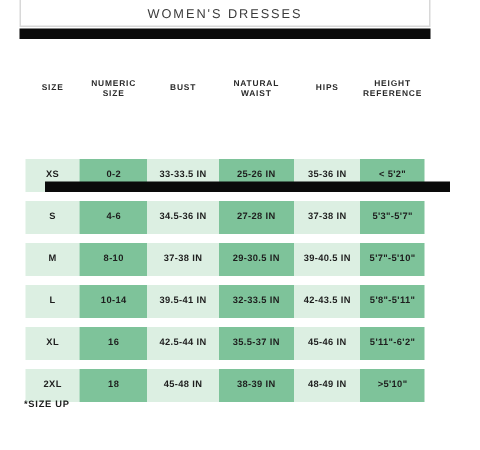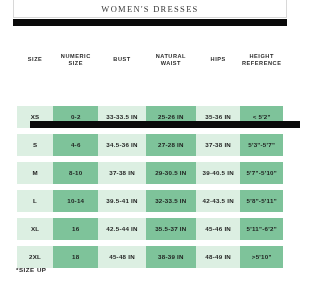--- a/index.html
+++ b/index.html
@@ -28,21 +28,21 @@
   }
   .title-text {
     position: absolute;
     left: 0;
     right: 0;
     bottom: 3px;
     text-align: center;
     font-size: 8.5px;
     letter-spacing: 1.3px;
     color: #3b3b3b;
-    font-family: Liberation Serif, serif;
+    font-family: Liberation Sans, sans-serif;
   }
 
   .rule {
     position: absolute;
     background: #0a0a0a;
   }
   .rule-top {
     left: 13px;
     top: 19px;
     width: 274px;

